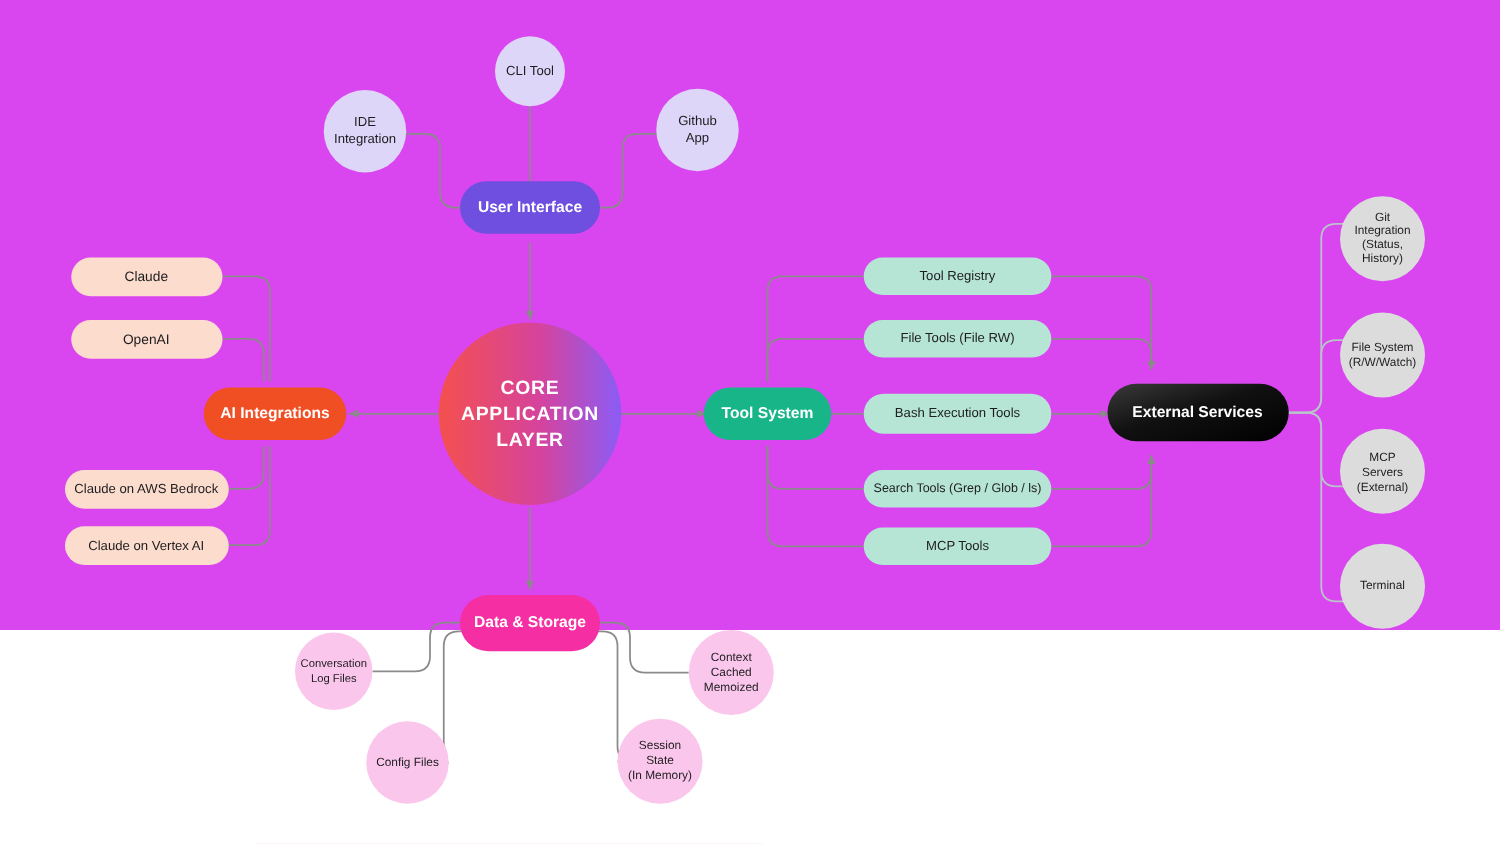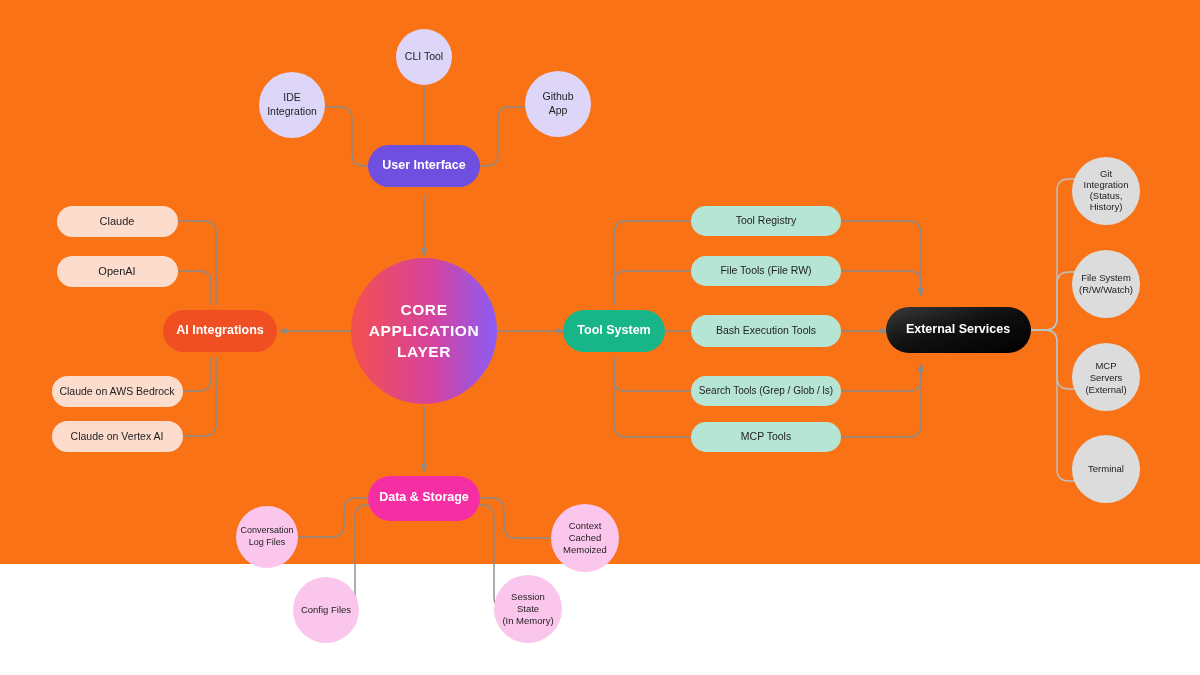--- a/index.html
+++ b/index.html
@@ -9,22 +9,22 @@
   }
   body {
     width: 1200px;
     height: 675px;
     overflow: hidden;
     font-family: "Liberation Sans", sans-serif;
   }
   #canvas {
     position: relative;
     width: 1200px;
-    height: 564px;
-    background: #f97316;
+    height: 504px;
+    background: #d946ef;
   }
   svg.diagram {
     position: absolute;
     top: 0;
     left: 0;
     width: 1200px;
     height: 675px;
   }
   .edge {
     fill: none;

